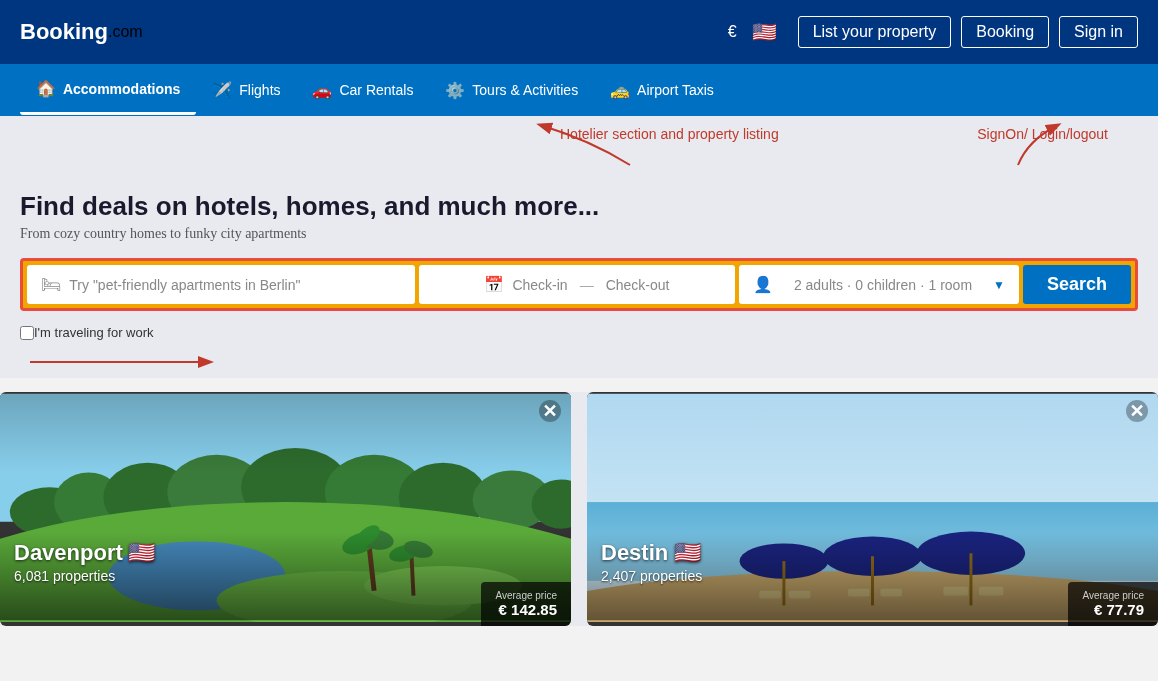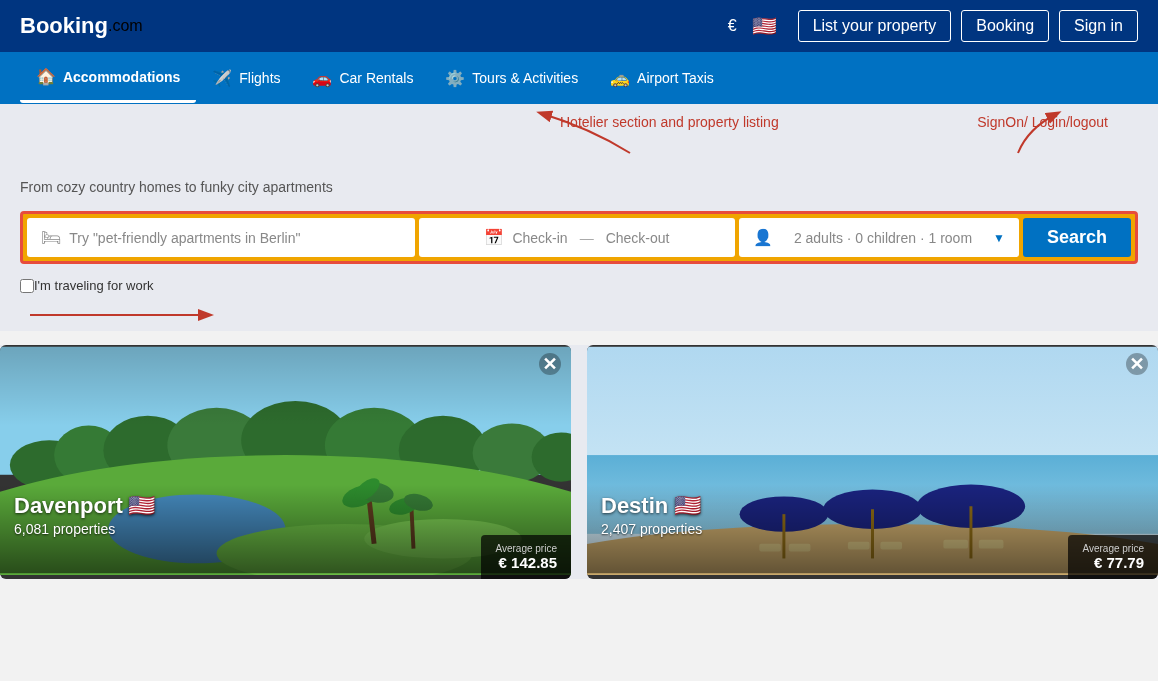--- a/index.html
+++ b/index.html
@@ -5,21 +5,21 @@
     * { box-sizing: border-box; margin: 0; padding: 0; }
     body { font-family: -apple-system, BlinkMacSystemFont, 'Segoe UI', sans-serif; background: #f2f2f2; }
 
     
     .header {
       background: #003580;
       padding: 0 20px;
       display: flex;
       align-items: center;
       justify-content: space-between;
-      height: 52px;
+      height: 64px;
     }
     .logo { display: flex; align-items: center; }
     .logo-booking { color: white; font-size: 22px; font-weight: bold; }
     .header-right { display: flex; align-items: center; gap: 10px; }
     .header-currency { color: white; font-size: 16px; margin-right: 6px; cursor: pointer; }
     .header-flag { font-size: 20px; margin-right: 10px; cursor: pointer; }
     .header-btn {
       background: transparent;
       color: white;
       border: 1.5px solid white;
@@ -65,20 +65,21 @@
     .hero h1 {
       font-size: 26px;
       font-weight: 700;
       color: #1a1a2e;
       margin-bottom: 4px;
     }
     .hero p {
       font-size: 14px;
       color: #555;
       margin-bottom: 16px;
+      font-family: Liberation Serif, serif;
     }
 
     
     .search-container {
       background: #f0a500;
       border-radius: 4px;
       padding: 4px;
       display: flex;
       align-items: stretch;
       gap: 4px;
@@ -265,20 +266,21 @@
     <defs>
       <marker id="ah2" markerWidth="8" markerHeight="8" refX="6" refY="3" orient="auto">
         <path d="M0,0 L0,6 L8,3 z" fill="#c0392b"></path>
       </marker>
     </defs>
     <path d="M 20 45 Q 30 20 60 5" stroke="#c0392b" stroke-width="2" fill="none" marker-end="url(#ah2)"></path>
   </svg>
 </div>
 
 <div class="hero">
+  <h1>Find deals on hotels, homes, and much more...</h1>
   <p>From cozy country homes to funky city apartments</p>
 
   <div class="search-container">
     <div class="search-field search-field-location">
       <span class="search-field-icon">🛏</span>
       <span class="search-field-text">Try "pet-friendly apartments in Berlin"</span>
     </div>
     <div class="search-field search-field-dates">
       <span class="search-field-icon">📅</span>
       <span class="search-field-text">Check-in</span>

